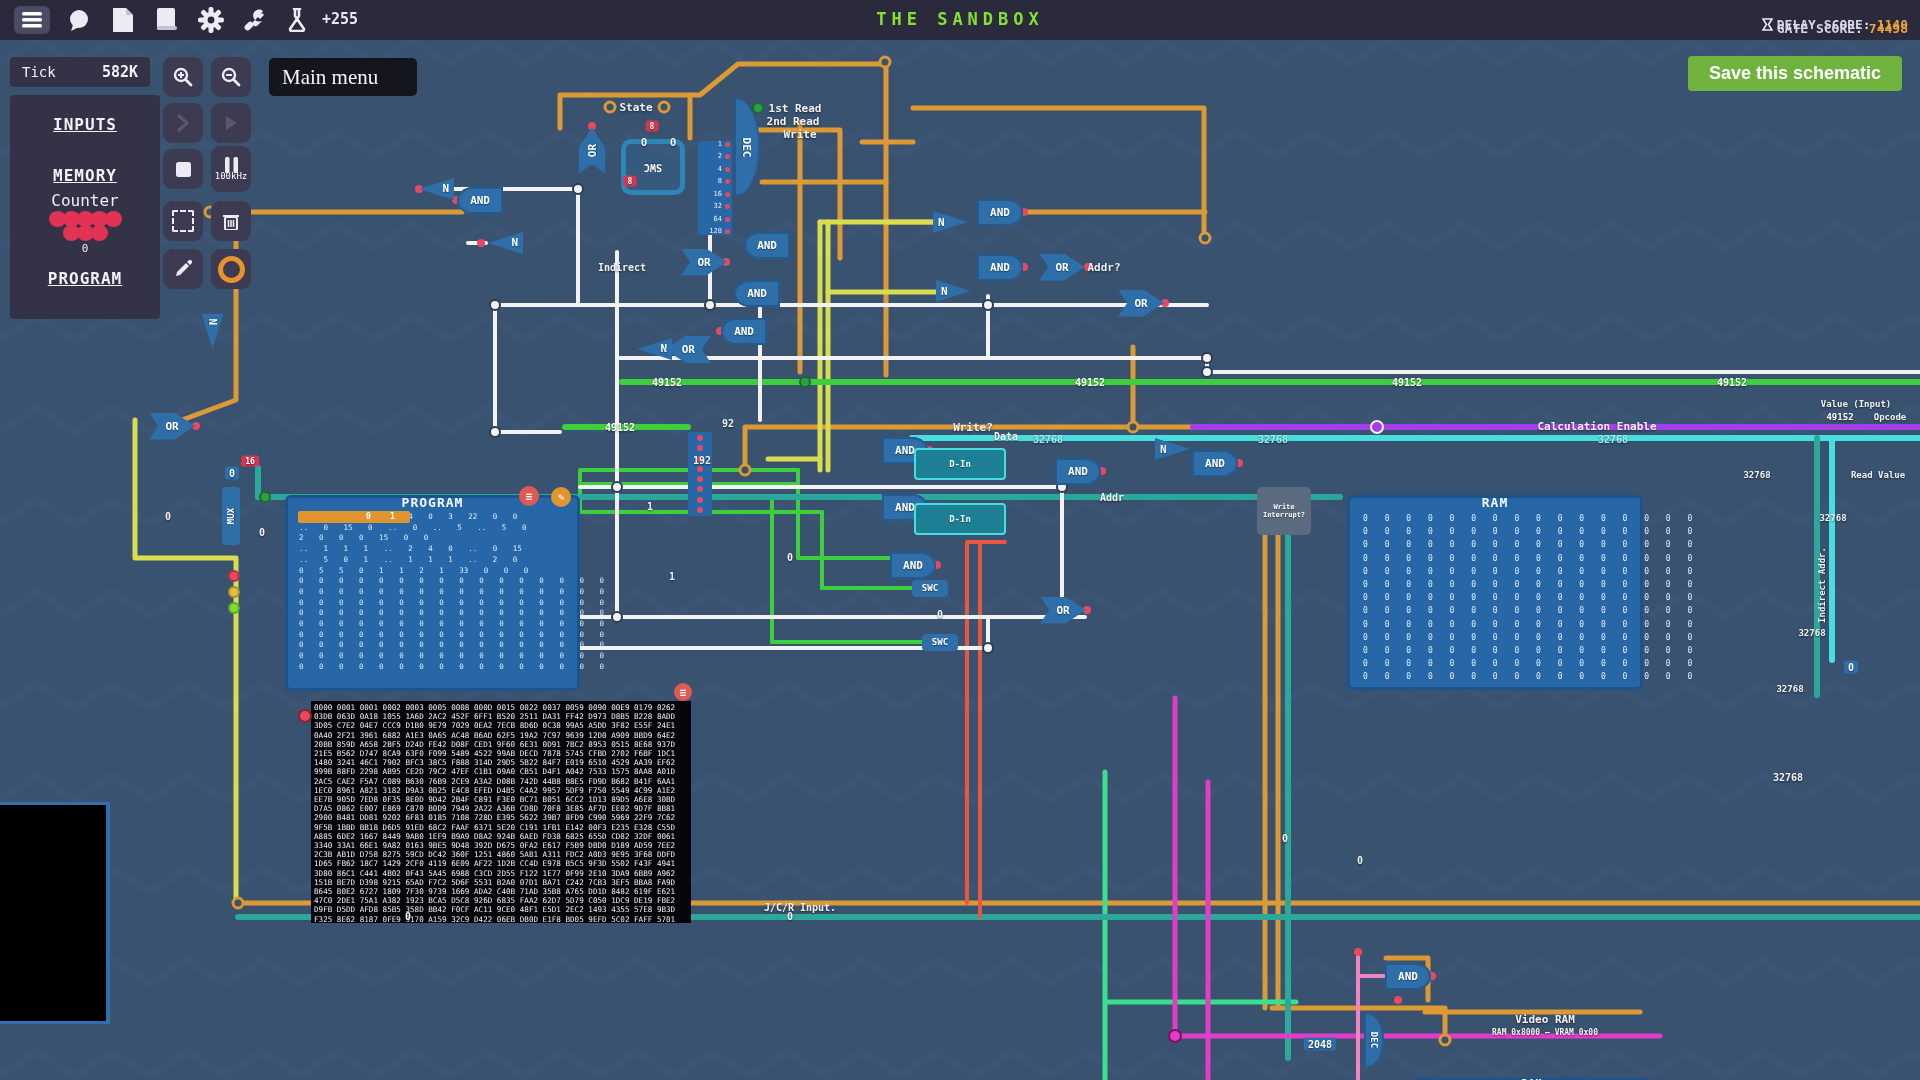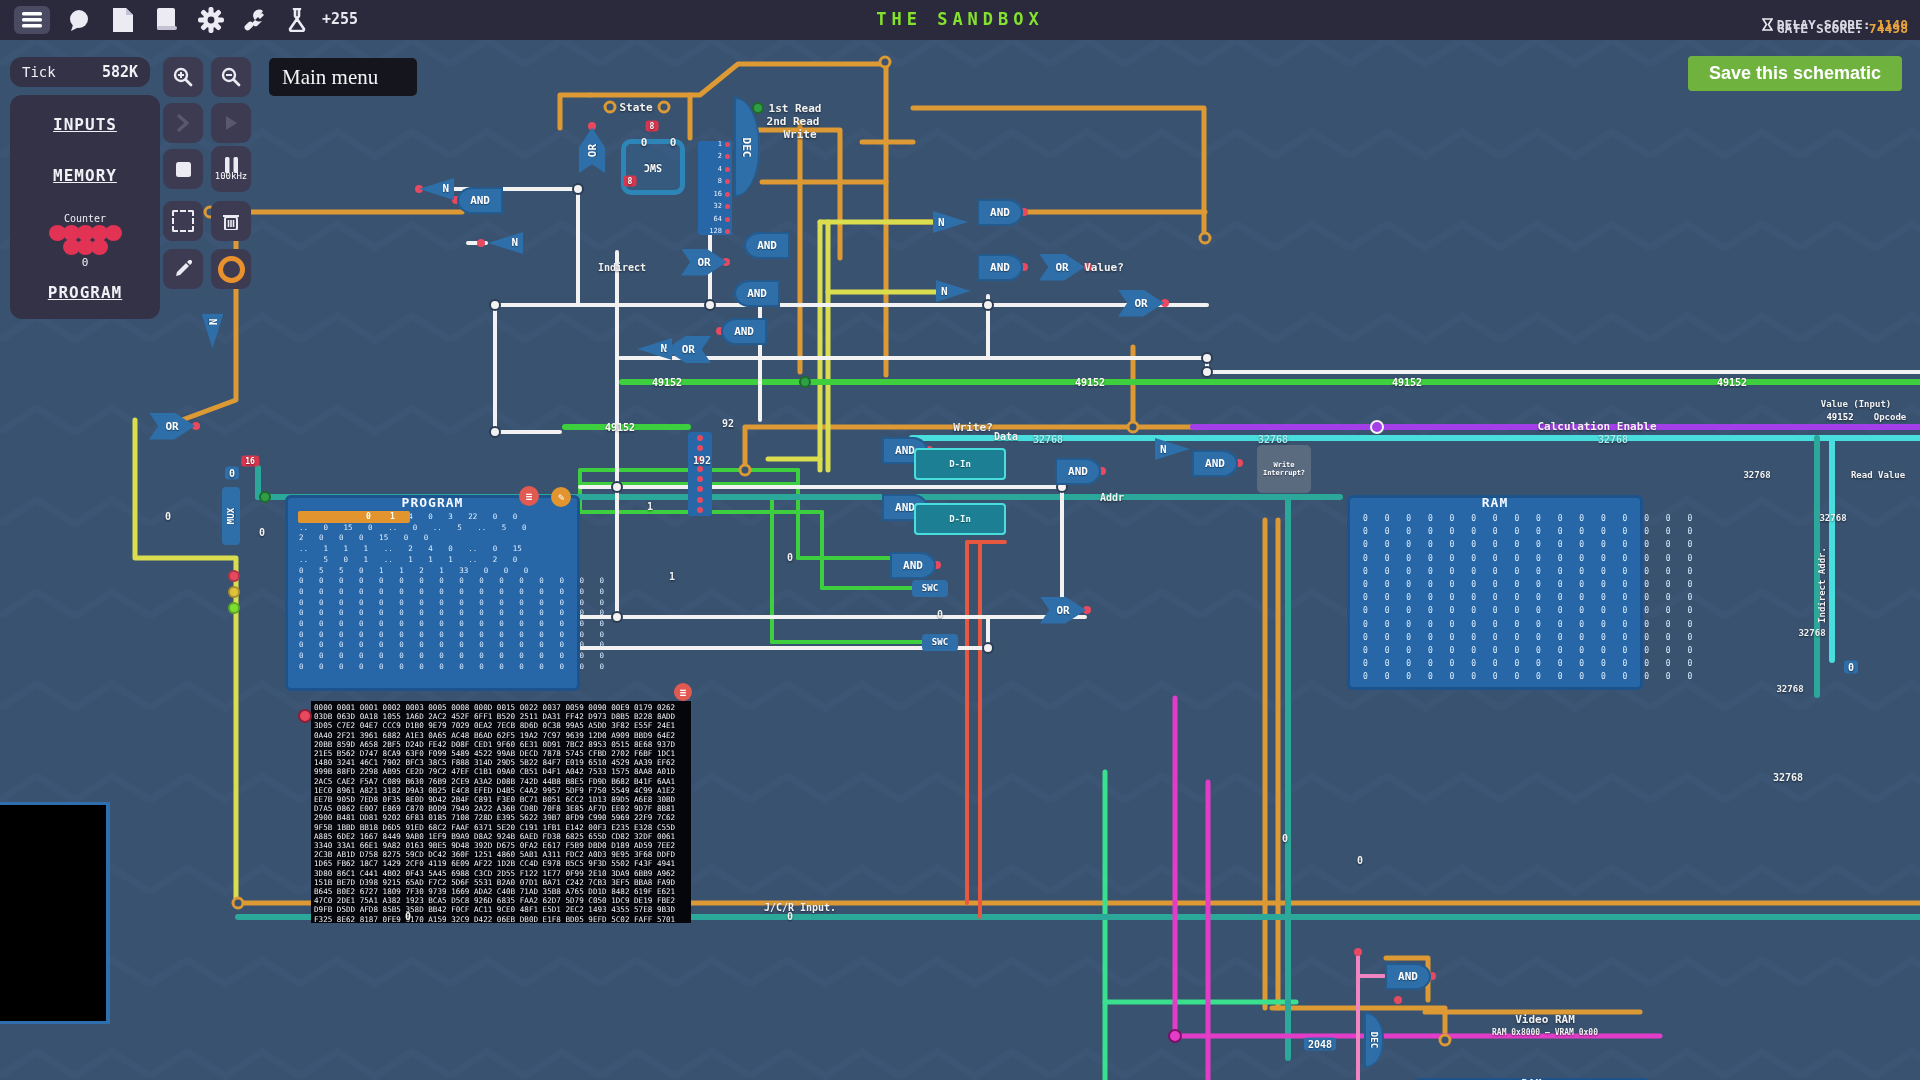--- a/index.html
+++ b/index.html
@@ -27,21 +27,21 @@
   .g-blade{background:#2e6ea9;border-radius:0 100% 100% 0 / 0 50% 50% 0;box-shadow:inset 0 0 0 2px #235b8f;}
   .g-blade span{transform:rotate(90deg);}
   .g-box{background:#2e6ea9;border-radius:4px;}
   .g-cbox{background:#1d7f93;border:2px solid #49dede;border-radius:4px;color:#eaffff;}
   .g-gbox{background:#5a6b80;border-radius:5px;text-align:center;line-height:1.15;}
   .g-swc{background:rgba(46,110,169,.25);border:5px solid #2e86b8;border-radius:10px;}
   .g-swc span{transform:rotate(180deg);}
   .g-muxv span{transform:rotate(-90deg);}
   .g-muxv{background:#2e6ea9;border-radius:4px;}
   
-  .dkpanel{position:absolute;background:#343247;border-radius:12px;z-index:50;color:#f0f0f5;}
+  .dkpanel{position:absolute;background:#343247;border-radius:4px;z-index:50;color:#f0f0f5;}
   #tickbar{left:10px;top:57px;width:140px;height:30px;display:flex;align-items:center;
            justify-content:space-between;padding:0 12px;box-sizing:border-box;font-size:14px;}
   #tickbar b{font-size:15px;}
   #leftpanel{left:10px;top:95px;width:150px;height:224px;text-align:center;}
   #leftpanel .hd{font-size:16px;font-weight:bold;letter-spacing:1px;text-decoration:underline;}
   #counter-dots{width:70px;margin:2px auto 0;display:flex;flex-wrap:wrap;justify-content:center;}
   #counter-dots i{width:17px;height:16px;background:#e23354;border-radius:50%;margin:-1px -1.5px;}
   
   .toolbtn{position:absolute;width:40px;height:40px;background:#3c3b52;border-radius:9px;z-index:50;
            display:flex;align-items:center;justify-content:center;flex-direction:column;color:#e8e8f0;}
@@ -324,21 +324,21 @@
         </div>
         <div class="gate g-and" style="width: 46px; height: 27px; left: 1385px; top: 922.5px; font-size: 11px;">
           <span>AND</span>
         </div>
         <div class="gate g-cbox" style="width: 88px; height: 28px; left: 914px; top: 408px; font-size: 9px;">
           <span>D-In</span>
         </div>
         <div class="gate g-cbox" style="width: 88px; height: 28px; left: 914px; top: 463px; font-size: 9px;">
           <span>D-In</span>
         </div>
-        <div class="gate g-gbox" style="width: 54px; height: 48px; left: 1257px; top: 405px; font-size: 7px;">
+        <div class="gate g-gbox" style="width: 54px; height: 48px; left: 1257px; top: 447px; font-size: 7px;">
           <span>Write Interrupt?</span>
         </div>
         <div class="gate g-muxv" style="width: 18px; height: 58px; left: 222px; top: 447px; font-size: 9px;">
           <span>MUX</span>
         </div>
         <div class="gate g-blade" style="width: 26px; height: 100px; left: 734px; top: 57px; font-size: 11px;">
           <span>DEC</span>
         </div>
         <div class="gate g-blade" style="width: 20px; height: 56px; left: 1364px; top: 972px; font-size: 9px;">
           <span>DEC</span>
@@ -350,21 +350,21 @@
     <div id="labels">
         <span class="lbl" style="left: 636px; top: 67px; color: rgb(242, 242, 242); font-size: 11px; transform: translate(-50%, -50%);">State</span>
         <span class="lbl" style="left: 795px; top: 68px; color: rgb(242, 242, 242); font-size: 11px; transform: translate(-50%, -50%);">1st Read</span>
         <span class="lbl" style="left: 793px; top: 81px; color: rgb(242, 242, 242); font-size: 11px; transform: translate(-50%, -50%);">2nd Read</span>
         <span class="lbl" style="left: 800px; top: 94px; color: rgb(242, 242, 242); font-size: 11px; transform: translate(-50%, -50%);">Write</span>
         <span class="lbl" style="left: 644px; top: 102px; color: rgb(242, 242, 242); font-size: 11px; transform: translate(-50%, -50%);">0</span>
         <span class="lbl" style="left: 673px; top: 102px; color: rgb(242, 242, 242); font-size: 11px; transform: translate(-50%, -50%);">0</span>
         <span class="lbl" style="left: 652px; top: 86px; color: rgb(255, 255, 255); font-size: 8px; background: rgb(216, 53, 78); padding: 1px 4px; border-radius: 3px; transform: translate(-50%, -50%);">8</span>
         <span class="lbl" style="left: 630px; top: 141px; color: rgb(255, 255, 255); font-size: 8px; background: rgb(216, 53, 78); padding: 1px 4px; border-radius: 3px; transform: translate(-50%, -50%);">8</span>
         <span class="lbl" style="left: 622px; top: 227px; color: rgb(242, 242, 242); font-size: 10px; transform: translate(-50%, -50%);">Indirect</span>
-        <span class="lbl" style="left: 1104px; top: 227px; color: rgb(242, 242, 242); font-size: 11px; transform: translate(-50%, -50%);">Value?</span>
+        <span class="lbl" style="left: 1104px; top: 227px; color: rgb(242, 242, 242); font-size: 11px; transform: translate(-50%, -50%);">Addr?</span>
         <span class="lbl" style="left: 973px; top: 387px; color: rgb(242, 242, 242); font-size: 11px; transform: translate(-50%, -50%);">Write?</span>
         <span class="lbl" style="left: 1006px; top: 396px; color: rgb(242, 242, 242); font-size: 10px; transform: translate(-50%, -50%);">Data</span>
         <span class="lbl" style="left: 1048px; top: 399px; color: rgb(158, 242, 242); font-size: 10px; transform: translate(-50%, -50%);">32768</span>
         <span class="lbl" style="left: 1273px; top: 399px; color: rgb(158, 242, 242); font-size: 10px; transform: translate(-50%, -50%);">32768</span>
         <span class="lbl" style="left: 1613px; top: 399px; color: rgb(158, 242, 242); font-size: 10px; transform: translate(-50%, -50%);">32768</span>
         <span class="lbl" style="left: 667px; top: 342px; color: rgb(255, 255, 255); font-size: 10px; transform: translate(-50%, -50%);">49152</span>
         <span class="lbl" style="left: 1090px; top: 342px; color: rgb(255, 255, 255); font-size: 10px; transform: translate(-50%, -50%);">49152</span>
         <span class="lbl" style="left: 1407px; top: 342px; color: rgb(255, 255, 255); font-size: 10px; transform: translate(-50%, -50%);">49152</span>
         <span class="lbl" style="left: 1732px; top: 342px; color: rgb(255, 255, 255); font-size: 10px; transform: translate(-50%, -50%);">49152</span>
         <span class="lbl" style="left: 620px; top: 387px; color: rgb(255, 255, 255); font-size: 10px; transform: translate(-50%, -50%);">49152</span>
@@ -550,21 +550,21 @@
     </div>
   </div>
 
   <div id="tickbar" class="dkpanel">
     <span>Tick</span>
     <b>582K</b>
   </div>
   <div id="leftpanel" class="dkpanel">
     <div class="hd" style="margin-top:20px">INPUTS</div>
     <div class="hd" style="margin-top:32px">MEMORY</div>
-    <div style="font-size:10px;margin-top:28px">Counter</div>
+    <div style="font-size:16px;margin-top:6px">Counter</div>
     <div id="counter-dots">
       <i></i>
         <i></i>
         <i></i>
         <i></i>
         <i></i>
         <i></i>
         <i></i>
         <i></i>
     </div>

